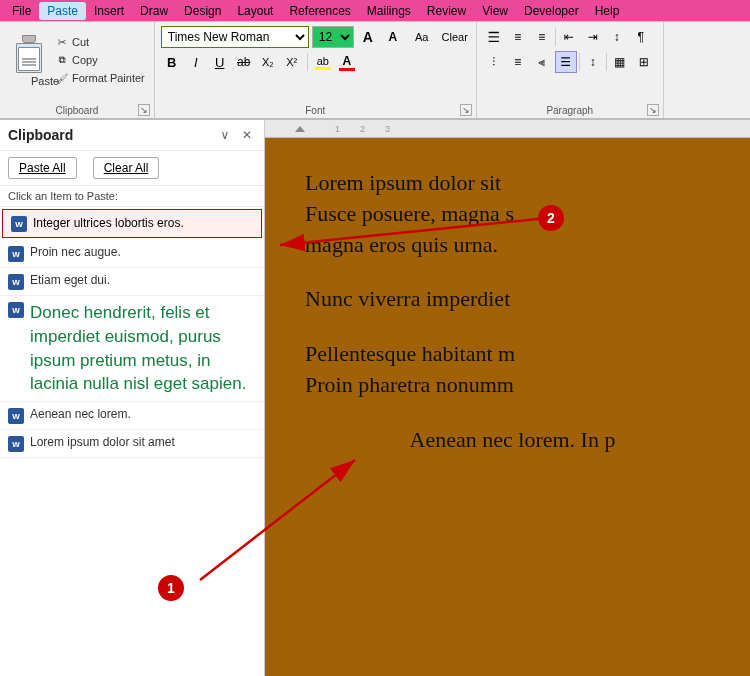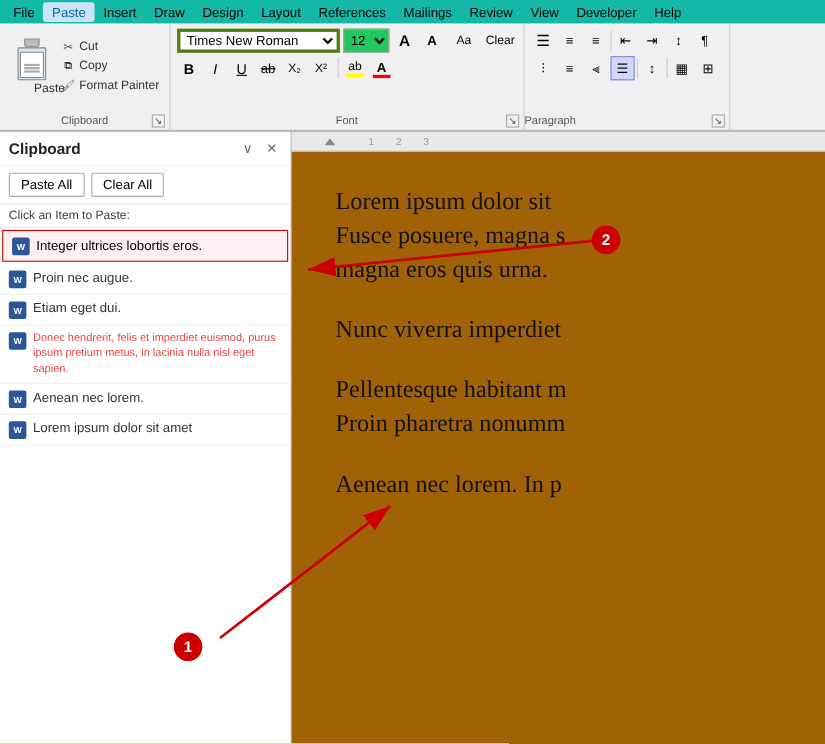--- a/index.html
+++ b/index.html
@@ -1,20 +1,20 @@
 <!DOCTYPE html>
 <html><head>
   <meta charset="utf-8">
   <style>
     * { margin: 0; padding: 0; box-sizing: border-box; }
     body { font-family: 'Segoe UI', Arial, sans-serif; font-size: 12px; background: #f3f3f3; width: 750px; height: 676px; overflow: hidden; }
 
     
     .menu-bar {
-      background: #14b8a6;
+      background: #ec4899;
       border-bottom: 1px solid #ccc;
       display: flex;
       align-items: center;
       height: 22px;
       padding: 0 4px;
     }
     .menu-item {
       padding: 2px 8px;
       font-size: 12px;
       cursor: pointer;
@@ -127,21 +127,21 @@
           </div>
         </div>
       </div>
       <span style="position:absolute; bottom:2px; left:0; right:0; text-align:center; font-size:10px; color:#555;">Clipboard</span>
       <div style="position:absolute; bottom:2px; right:4px; font-size:9px; color:#555; cursor:pointer; border:1px solid #aaa; width:12px; height:12px; display:flex; align-items:center; justify-content:center;">↘</div>
     </div>
 
     <div class="ribbon-section" style="display:flex; flex-direction:column; border-right:1px solid #ccc; padding:4px 6px 18px 6px; position:relative; gap:3px;">
 
       <div style="display:flex; align-items:center; gap:3px;">
-        <select style="height:22px; font-size:12px; border:3px solid #4d7c0f; background:white; padding:0 2px; width:148px;">
+        <select style="height:22px; font-size:12px; border:1px solid #4d7c0f; background:white; padding:0 2px; width:148px;">
           <option>Times New Roman</option>
           <option>Arial</option>
           <option>Calibri</option>
         </select>
         <select style="height:22px; font-size:12px; border:1px solid #aaa; background:#22c55e; padding:0 2px; width:42px;">
           <option>12</option>
           <option>10</option>
           <option>14</option>
         </select>
         <button style="width:22px; height:22px; border:1px solid transparent; background:transparent; cursor:pointer; font-size:14px; font-weight:bold; display:flex; align-items:center; justify-content:center;">A</button>
@@ -187,37 +187,37 @@
         <button style="width:22px; height:22px; border:1px solid transparent; background:transparent; cursor:pointer; font-size:12px;">⫶</button>
         <button style="width:22px; height:22px; border:1px solid transparent; background:transparent; cursor:pointer; font-size:12px;">≡</button>
         <button style="width:22px; height:22px; border:1px solid transparent; background:transparent; cursor:pointer; font-size:12px;">⫷</button>
         <button style="width:22px; height:22px; border:1px solid transparent; background:transparent; cursor:pointer; font-size:12px; background:#d0d8ff; border:1px solid #8888cc;">☰</button>
         <div style="width:1px; height:18px; background:#ccc;"></div>
         <button style="width:22px; height:22px; border:1px solid transparent; background:transparent; cursor:pointer; font-size:12px;">↕</button>
         <div style="width:1px; height:18px; background:#ccc;"></div>
         <button style="width:22px; height:22px; border:1px solid transparent; background:transparent; cursor:pointer; font-size:12px;">▦</button>
         <button style="width:22px; height:22px; border:1px solid transparent; background:transparent; cursor:pointer; font-size:12px;">⊞</button>
       </div>
-      <span style="position:absolute; bottom:2px; left:0; right:0; font-size:10px; color:#555;">Paragraph</span>
+      <span style="position:absolute; bottom:2px; left:0; right:0; text-align:center; font-size:10px; color:#555;">Paragraph</span>
       <div style="position:absolute; bottom:2px; right:4px; font-size:9px; color:#555; cursor:pointer; border:1px solid #aaa; width:12px; height:12px; display:flex; align-items:center; justify-content:center;">↘</div>
     </div>
 
   </div>
 
   <div class="main-layout" style="display:flex; height:556px; overflow:hidden;">
 
     <div class="clipboard-panel" style="width:265px; background:white; border-right:1px solid #ccc; display:flex; flex-direction:column; height:100%; flex-shrink:0;">
       <div style="display:flex; justify-content:space-between; align-items:center; padding:6px 8px; border-bottom:1px solid #eee;">
         <span style="font-size:14px; font-weight:600; color:#222;">Clipboard</span>
         <div style="display:flex; gap:4px;">
           <div style="width:18px; height:18px; cursor:pointer; display:flex; align-items:center; justify-content:center; font-size:12px; color:#666; border:1px solid transparent; border-radius:2px;">∨</div>
           <div style="width:18px; height:18px; cursor:pointer; display:flex; align-items:center; justify-content:center; font-size:12px; color:#666; border:1px solid transparent; border-radius:2px;">✕</div>
         </div>
       </div>
-      <div style="display:flex; gap:6px; padding:6px 8px; border-bottom:1px solid #eee;">
+      <div style="display:flex; gap:16px; padding:6px 8px; border-bottom:1px solid #eee;text-decoration:underline;">
         <button style="padding:3px 10px; border:1px solid #aaa; background:white; cursor:pointer; font-size:12px; border-radius:2px;">Paste All</button>
         <button style="padding:3px 10px; border:1px solid #aaa; background:white; cursor:pointer; font-size:12px; border-radius:2px;">Clear All</button>
       </div>
       <div style="padding:4px 8px; font-size:11px; color:#444; border-bottom:1px solid #eee;">
         <span>Click an Item to Paste:</span>
       </div>
       <div style="flex:1; overflow-y:auto;">
 
         <div style="display:flex; align-items:flex-start; gap:6px; padding:5px 8px; cursor:pointer; border-bottom:1px solid #f0f0f0; background:#fff0f0; border:1px solid #cc0000; margin:2px;">
           <div style="width:16px; height:16px; background:#2b579a; border-radius:2px; display:flex; align-items:center; justify-content:center; color:white; font-size:8px; font-weight:bold; flex-shrink:0; margin-top:1px;">W</div>
@@ -229,21 +229,21 @@
           <span style="font-size:12px; color:#333;">Proin nec augue.</span>
         </div>
 
         <div style="display:flex; align-items:flex-start; gap:6px; padding:5px 8px; cursor:pointer; border-bottom:1px solid #f0f0f0;">
           <div style="width:16px; height:16px; background:#2b579a; border-radius:2px; display:flex; align-items:center; justify-content:center; color:white; font-size:8px; font-weight:bold; flex-shrink:0; margin-top:1px;">W</div>
           <span style="font-size:12px; color:#333;">Etiam eget dui.</span>
         </div>
 
         <div style="display:flex; align-items:flex-start; gap:6px; padding:5px 8px; cursor:pointer; border-bottom:1px solid #f0f0f0;">
           <div style="width:16px; height:16px; background:#2b579a; border-radius:2px; display:flex; align-items:center; justify-content:center; color:white; font-size:8px; font-weight:bold; flex-shrink:0; margin-top:1px;">W</div>
-          <span style="font-size:10px; color:#ef4444; line-height:1.4;">Donec hendrerit, felis et imperdiet euismod, purus ipsum pretium metus, in lacinia nulla nisl eget sapien.</span>
+          <span style="font-size:17px; color:#15803d; line-height:1.4;">Donec hendrerit, felis et imperdiet euismod, purus ipsum pretium metus, in lacinia nulla nisl eget sapien.</span>
         </div>
 
         <div style="display:flex; align-items:flex-start; gap:6px; padding:5px 8px; cursor:pointer; border-bottom:1px solid #f0f0f0;">
           <div style="width:16px; height:16px; background:#2b579a; border-radius:2px; display:flex; align-items:center; justify-content:center; color:white; font-size:8px; font-weight:bold; flex-shrink:0; margin-top:1px;">W</div>
           <span style="font-size:12px; color:#333;">Aenean nec lorem.</span>
         </div>
 
         <div style="display:flex; align-items:flex-start; gap:6px; padding:5px 8px; cursor:pointer; border-bottom:1px solid #f0f0f0;">
           <div style="width:16px; height:16px; background:#2b579a; border-radius:2px; display:flex; align-items:center; justify-content:center; color:white; font-size:8px; font-weight:bold; flex-shrink:0; margin-top:1px;">W</div>
           <span style="font-size:12px; color:#333;">Lorem ipsum dolor sit amet</span>
@@ -259,21 +259,21 @@
           <span>1</span>
             <span>2</span>
             <span>3</span>
         </div>
       </div>
 
       <div style="background:#a16207; margin:0; padding:30px 30px 20px 40px; height:calc(100% - 18px); overflow:hidden;">
         <div style="font-family:'Times New Roman',Times,serif; font-size:22px; line-height:1.4; color:#111; margin-bottom:24px;">Lorem ipsum dolor sit<br>Fusce posuere, magna s<br>magna eros quis urna.</div>
         <div style="font-family:'Times New Roman',Times,serif; font-size:22px; line-height:1.4; color:#111; margin-bottom:24px;">Nunc viverra imperdiet</div>
         <div style="font-family:'Times New Roman',Times,serif; font-size:22px; line-height:1.4; color:#111; margin-bottom:24px;">Pellentesque habitant m<br>Proin pharetra nonumm</div>
-        <div style="font-family:'Times New Roman',Times,serif; font-size:22px; line-height:1.4; color:#111;">Aenean nec lorem. In p</div>
+        <div style="font-family:'Times New Roman',Times,serif; font-size:22px; line-height:1.4; color:#111;text-align:center;">Aenean nec lorem. In p</div>
       </div>
     </div>
 
   </div>
 
   <svg class="arrows">
 
     <defs>
       <marker id="arrowhead-red" markerWidth="10" markerHeight="7" refX="10" refY="3.5" orient="auto">
         <polygon points="0 0, 10 3.5, 0 7" fill="#cc0000"></polygon>

